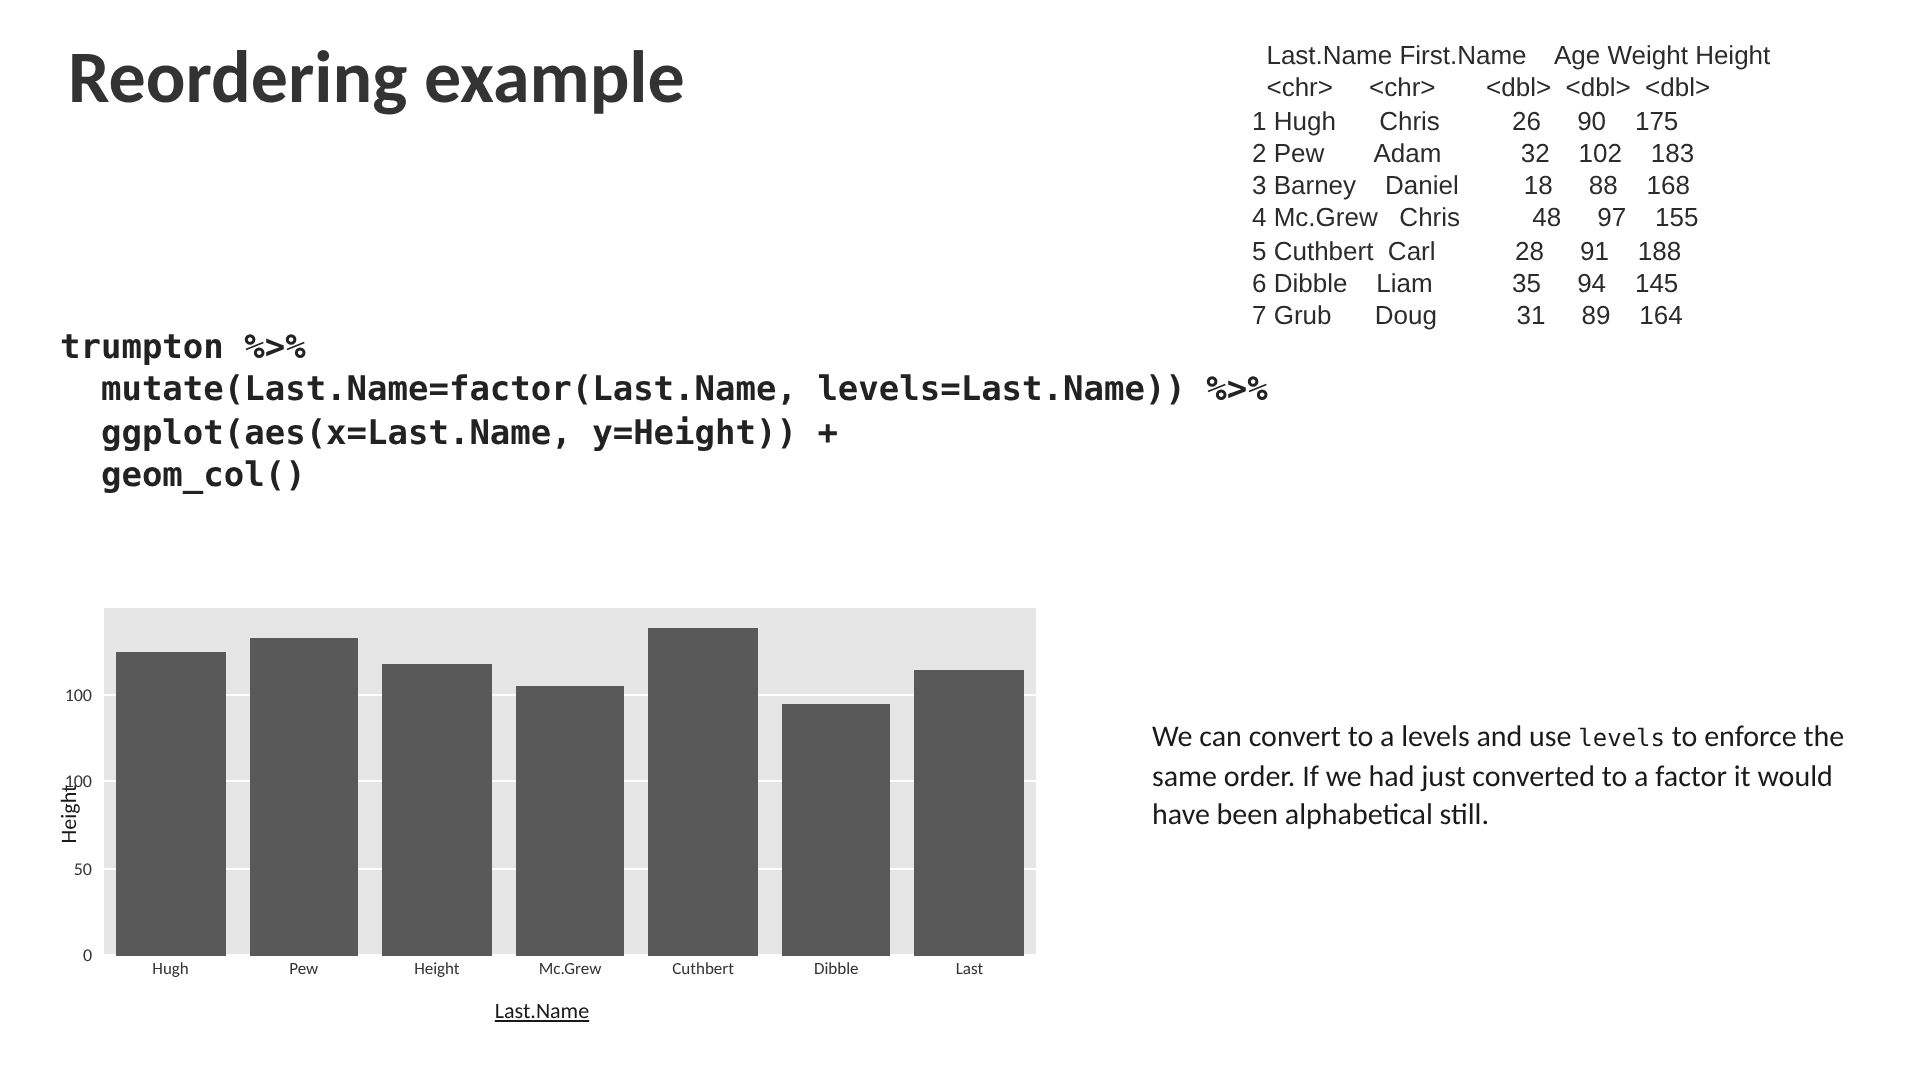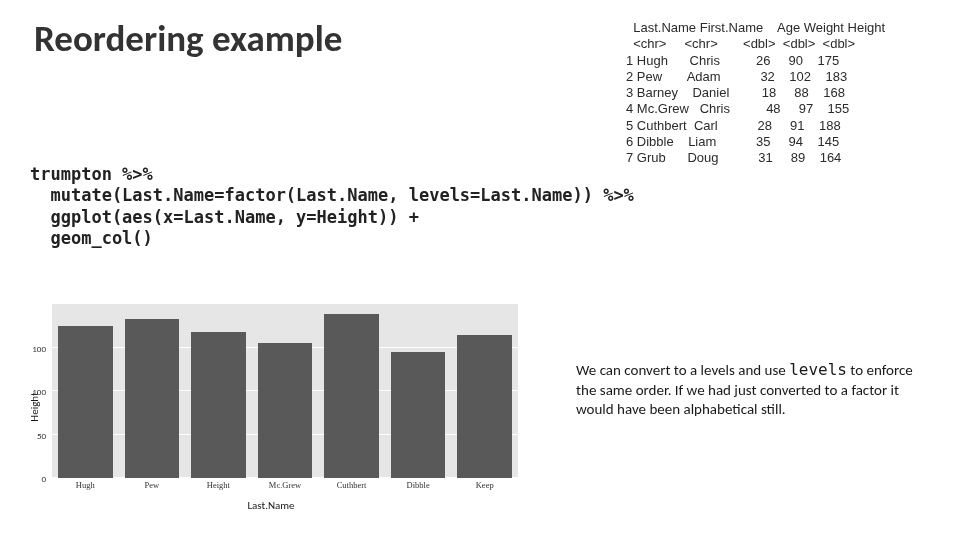--- a/index.html
+++ b/index.html
@@ -105,41 +105,41 @@
     right: 4px;
     bottom: 20px;
     height: 14px;
   }
   .x-tick {
     position: absolute;
     font-size: 8.5px;
     color: #333;
     transform: translateX(-50%);
     white-space: nowrap;
-    font-family: Liberation Serif, serif;
   }
   .xlab {
     position: absolute;
     left: 0;
     right: 2px;
     bottom: 2px;
     text-align: center;
     font-size: 11px;
     color: #1a1a1a;
+    text-decoration: underline;
   }
   .explain {
     position: absolute;
     left: 576px;
     top: 360px;
     width: 350px;
     font-size: 15px;
     line-height: 1.3;
     color: #1a1a1a;
   }
-  .kw { font-family: "Consolas","Menlo",monospace; font-size: 16px; }
+  .kw { font-family: "Consolas","Menlo",monospace; font-size: 12px; }
 </style>
 </head>
 <body>
 
 <div class="slide">
 
   <div class="title">
     <span>Reordering example</span><br>
   </div>
 
@@ -179,21 +179,21 @@
         <div class="bar" style="left: 72.7143%; width: 11.7143%; height: 72.5%; background: rgb(89, 89, 89);"></div>
         <div class="bar" style="left: 87%; width: 11.7143%; height: 82%; background: rgb(89, 89, 89);"></div>
       </div>
     <div class="x-ticks">
         <div class="x-tick" style="left: 7.14286%;">Hugh</div>
         <div class="x-tick" style="left: 21.4286%;">Pew</div>
         <div class="x-tick" style="left: 35.7143%;">Height</div>
         <div class="x-tick" style="left: 50%;">Mc.Grew</div>
         <div class="x-tick" style="left: 64.2857%;">Cuthbert</div>
         <div class="x-tick" style="left: 78.5714%;">Dibble</div>
-        <div class="x-tick" style="left: 92.8571%;">Keep</div>
+        <div class="x-tick" style="left: 92.8571%;">Last</div>
       </div>
     <div class="xlab">Last.Name</div>
   </div>
 
   <div class="explain">
     <span>We can convert to a levels and use </span><span class="kw">levels</span><span> to enforce the same order.  If we had just converted to a factor it would have been alphabetical still.</span>
   </div>
 
 </div>
 

